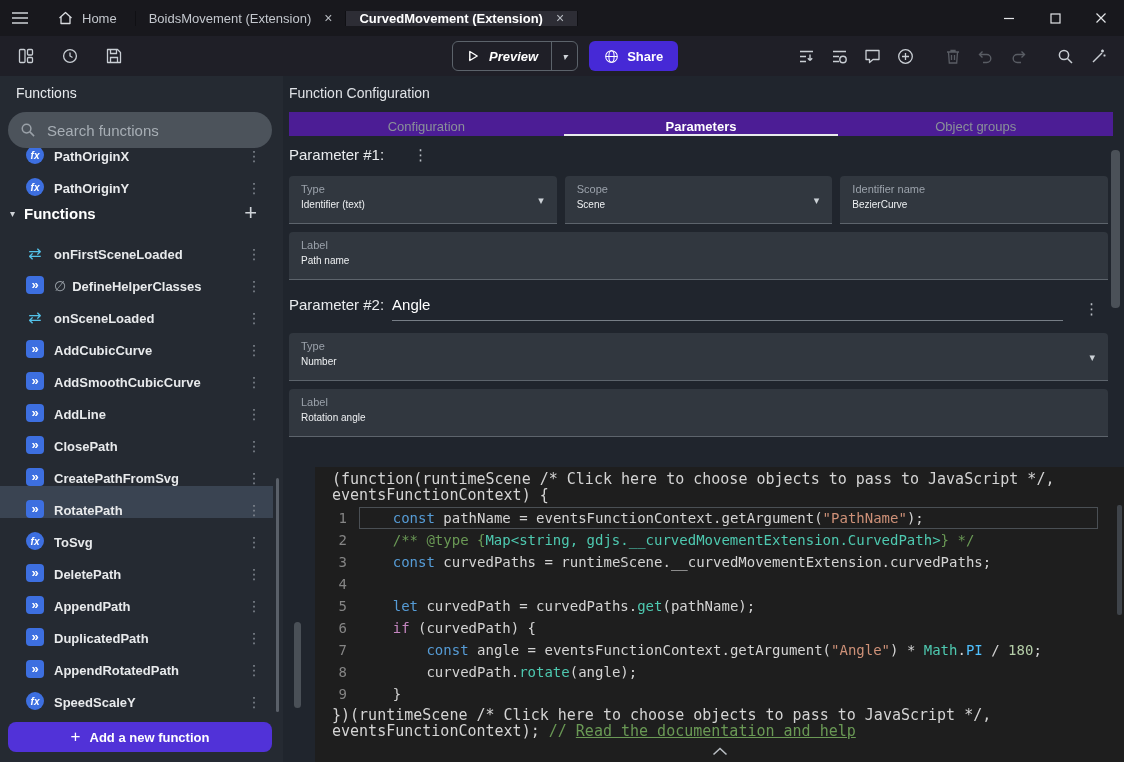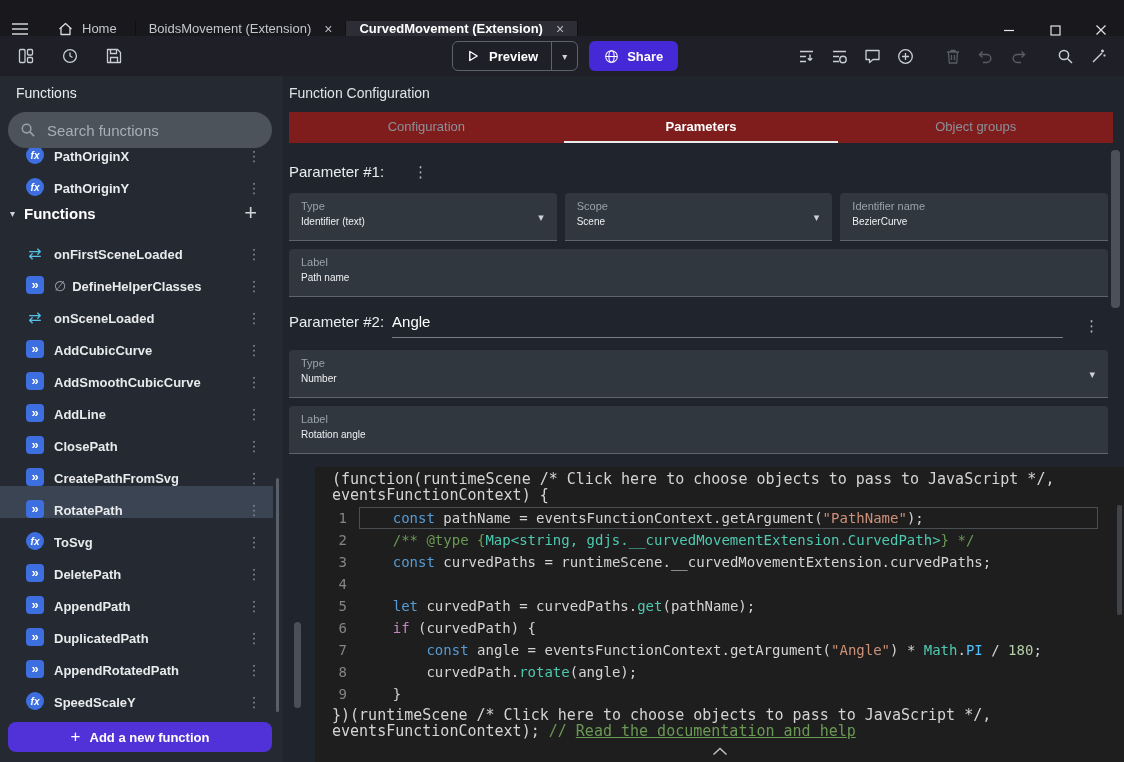--- a/index.html
+++ b/index.html
@@ -1,35 +1,35 @@
 <!DOCTYPE html>
 <html><head>
 <meta charset="utf-8">
 <style>
   html,body{margin:0;padding:0;background:#101013;}
   .app{position:relative;width:1124px;height:762px;overflow:hidden;background:#20252d;
        font-family:"Liberation Sans",sans-serif;-webkit-font-smoothing:antialiased;color:#e6e8eb;}
   svg{display:block}
 
   
-  .titlebar{position:absolute;top:0;left:0;right:0;height:36px;background:#18181d;display:flex;align-items:flex-end;}
+  .titlebar{position:absolute;top:0;left:0;right:0;height:36px;background:#18181d;display:flex;align-items:center;}
   .hamburger{width:40px;display:flex;align-items:center;justify-content:center;cursor:pointer;}
   .tab{display:flex;align-items:center;gap:9px;padding:0 13px;font-size:13px;color:#c3c7cd;
        border-right:1px solid #101014;white-space:nowrap;cursor:pointer;}
   .tab.home{padding:0 18px;}
   .tab.active{background:#2d2d35;color:#fff;font-weight:bold;}
   .tab .close{font-size:14px;color:#b9bdc3;font-weight:normal;margin-left:4px;line-height:1;}
   .win-controls{margin-left:auto;display:flex;align-items:stretch;}
   .win-controls .wbtn{width:46px;display:flex;align-items:center;justify-content:center;cursor:pointer;}
 
   
   .toolbar{position:absolute;top:36px;left:0;right:0;height:40px;background:#1f1f27;display:flex;align-items:center;padding:0 12px;box-sizing:border-box;}
   .tb-left{display:flex;align-items:center;gap:17px;}
   .tb-center{position:absolute;left:452px;top:5px;display:flex;align-items:center;gap:11px;}
-  .btn-preview{display:flex;align-items:center;height:30px;border:1px solid #5c636b;border-radius:6px;color:#fff;box-sizing:border-box;}
+  .btn-preview{display:flex;align-items:center;height:30px;border:1px solid #5c636b;border-radius:6px;color:#fff;box-sizing:border-box;font-style:italic;}
   .pv-main{display:flex;align-items:center;gap:9px;padding:0 13px;font-size:13px;font-weight:bold;cursor:pointer;}
   .pv-caret{width:25px;align-self:stretch;display:flex;align-items:center;justify-content:center;
             border-left:1px solid #5c636b;color:#cfd3d8;font-size:10px;cursor:pointer;}
   .btn-share{display:flex;align-items:center;gap:8px;height:30px;padding:0 15px;border-radius:6px;
              background:#4629d6;color:#fff;font-size:13px;font-weight:bold;cursor:pointer;}
   .tb-right{margin-left:auto;display:flex;align-items:center;gap:6px;}
   .tbi{width:27px;height:27px;display:flex;align-items:center;justify-content:center;cursor:pointer;}
   .tbi.dim{opacity:.55;}
   .tb-right .gap{width:8px;}
 
@@ -56,25 +56,25 @@
   .fn-section .plus{margin-left:auto;color:#cfd3d8;font-size:22px;font-weight:normal;line-height:1;padding:0 6px;cursor:pointer;}
   .sb-scroll{position:absolute;right:4px;top:402px;width:3px;height:234px;background:#5a6069;border-radius:2px;}
   .btn-add{position:absolute;left:8px;right:11px;bottom:10px;height:30px;border:0;border-radius:8px;background:#5132d8;
            color:#fff;font-size:13px;font-weight:bold;display:flex;align-items:center;justify-content:center;gap:9px;cursor:pointer;
            font-family:"Liberation Sans",sans-serif;}
   .btn-add .plus-glyph{font-size:17px;font-weight:normal;}
 
   
   .main{position:absolute;top:76px;left:283px;right:0;bottom:0;background:#20252d;}
   .main-header{height:36px;line-height:34px;padding-left:6px;font-size:14px;color:#dfe2e6;}
-  .tabbar{margin:0 11px 0 6px;height:31px;display:flex;background:#7f1d1d;}
+  .tabbar{margin:0 11px 0 6px;height:24px;display:flex;background:#4c1d95;}
   .mtab{flex:1;text-align:center;line-height:30px;font-size:13px;color:#8a9199;cursor:pointer;box-sizing:border-box;}
   .mtab.active{color:#fff;font-weight:bold;border-bottom:2px solid #e8eaec;}
   .params{padding:10px 16px 0 6px;}
-  .param-head{display:flex;align-items:baseline;margin-top:10px;padding-right:6px;}
+  .param-head{display:flex;align-items:baseline;padding-right:6px;}
   .ph-label{font-size:15px;color:#e9ebee;margin-right:8px;white-space:nowrap;}
   .ph-name{flex:1;border-bottom:1px solid #777e86;padding-bottom:7px;font-size:15px;color:#fff;cursor:text;}
   .kebab{margin-left:18px;color:#b6bcc2;font-size:15px;align-self:center;cursor:pointer;padding:0 3px;}
   .field-row{display:flex;gap:8px;margin-top:12px;}
   .field{position:relative;background:#31373f;border-bottom:1px solid #5d646c;border-radius:4px 4px 0 0;
          padding:7px 12px 6px;flex:1;height:48px;box-sizing:border-box;cursor:pointer;}
   .field.full{margin-top:8px;}
   .f-label{font-size:11px;color:#9ba2ab;margin-bottom:4px;}
   .f-value{font-size:10px;color:#eef0f2;font-weight:500;}
   .caret-icon{position:absolute;right:13px;top:50%;transform:translateY(-50%);color:#ccd1d6;font-size:11px;}

